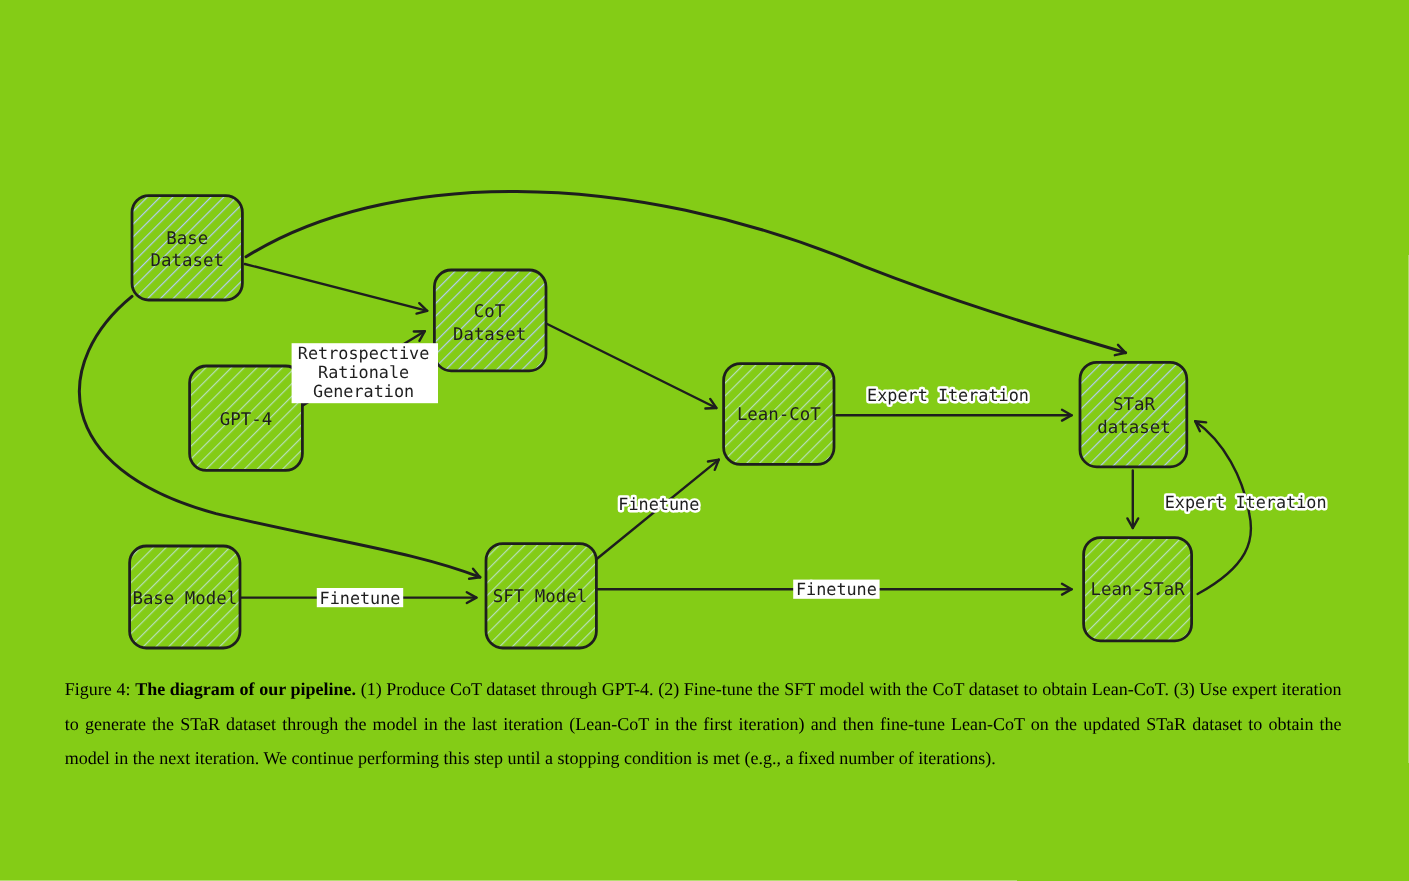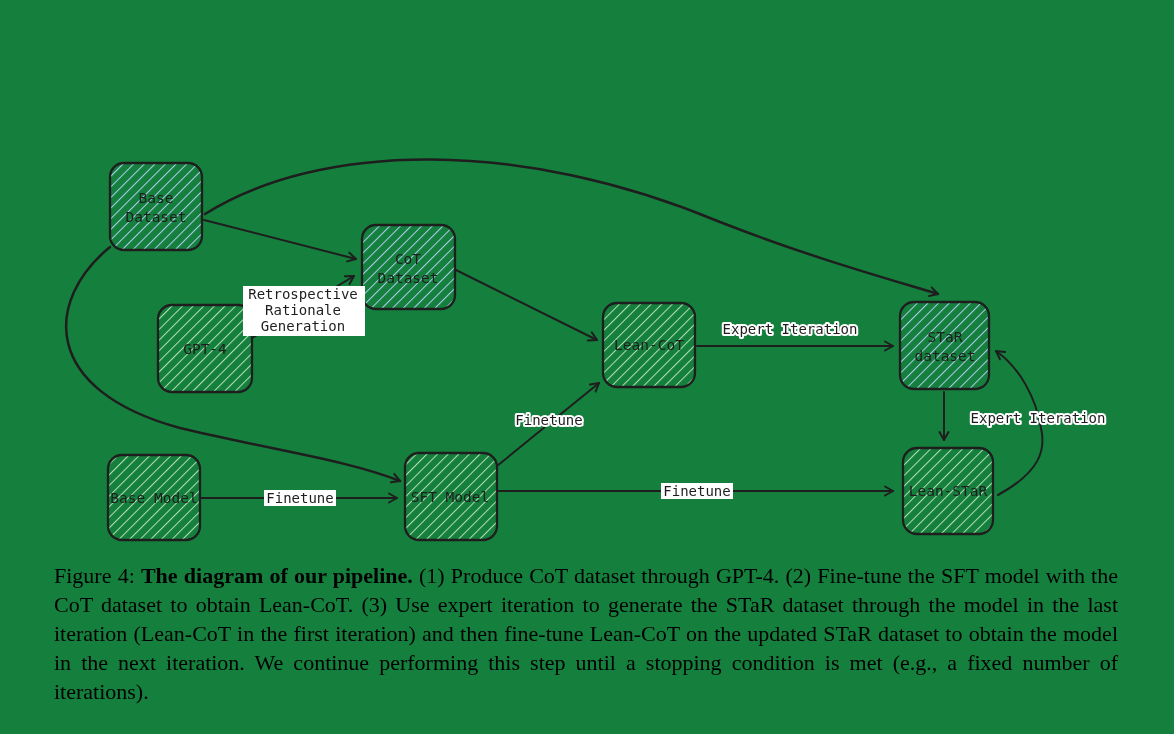--- a/index.html
+++ b/index.html
@@ -1,34 +1,34 @@
 <!DOCTYPE html>
 <html><head>
 <meta charset="utf-8">
 <style>
   html,body { margin:0; padding:0; background:#ffffff; }
   .page {
-    position:relative; width:1174px; height:734px; background:#15803d;
+    position:relative; width:1174px; height:734px; background:#84cc16;
     overflow:hidden; font-family:"DejaVu Sans Mono", monospace;
   }
   svg.diagram { position:absolute; left:0; top:0; display:block; }
   .node-rect { stroke:#1e1e1e; stroke-width:2.3; }
   .node-label {
     font-family:"DejaVu Sans Mono", monospace; font-size:14.5px;
     fill:#1e1e1e;
   }
   .edge { fill:none; stroke:#1e1e1e; stroke-width:2; stroke-linecap:round; }
   .edge.thick { stroke-width:2.5; }
   .edge-label {
     font-family:"DejaVu Sans Mono", monospace; font-size:14px; fill:#1e1e1e;
     paint-order:stroke; stroke:#ffffff; stroke-width:4px; stroke-linejoin:round;
   }
   .caption {
     position:absolute; left:54px; top:561px; width:1064px;
-    font-family:"Liberation Serif", serif; font-size:22px; line-height:29px;
+    font-family:"Liberation Serif", serif; font-size:15px; line-height:29px;
     color:#000000; text-align:justify;
   }
   .caption .bold { font-weight:bold; }
 </style>
 </head>
 <body>
 
 <div class="page">
 
   <svg class="diagram" width="1174" height="556" viewBox="0 0 1174 556">

